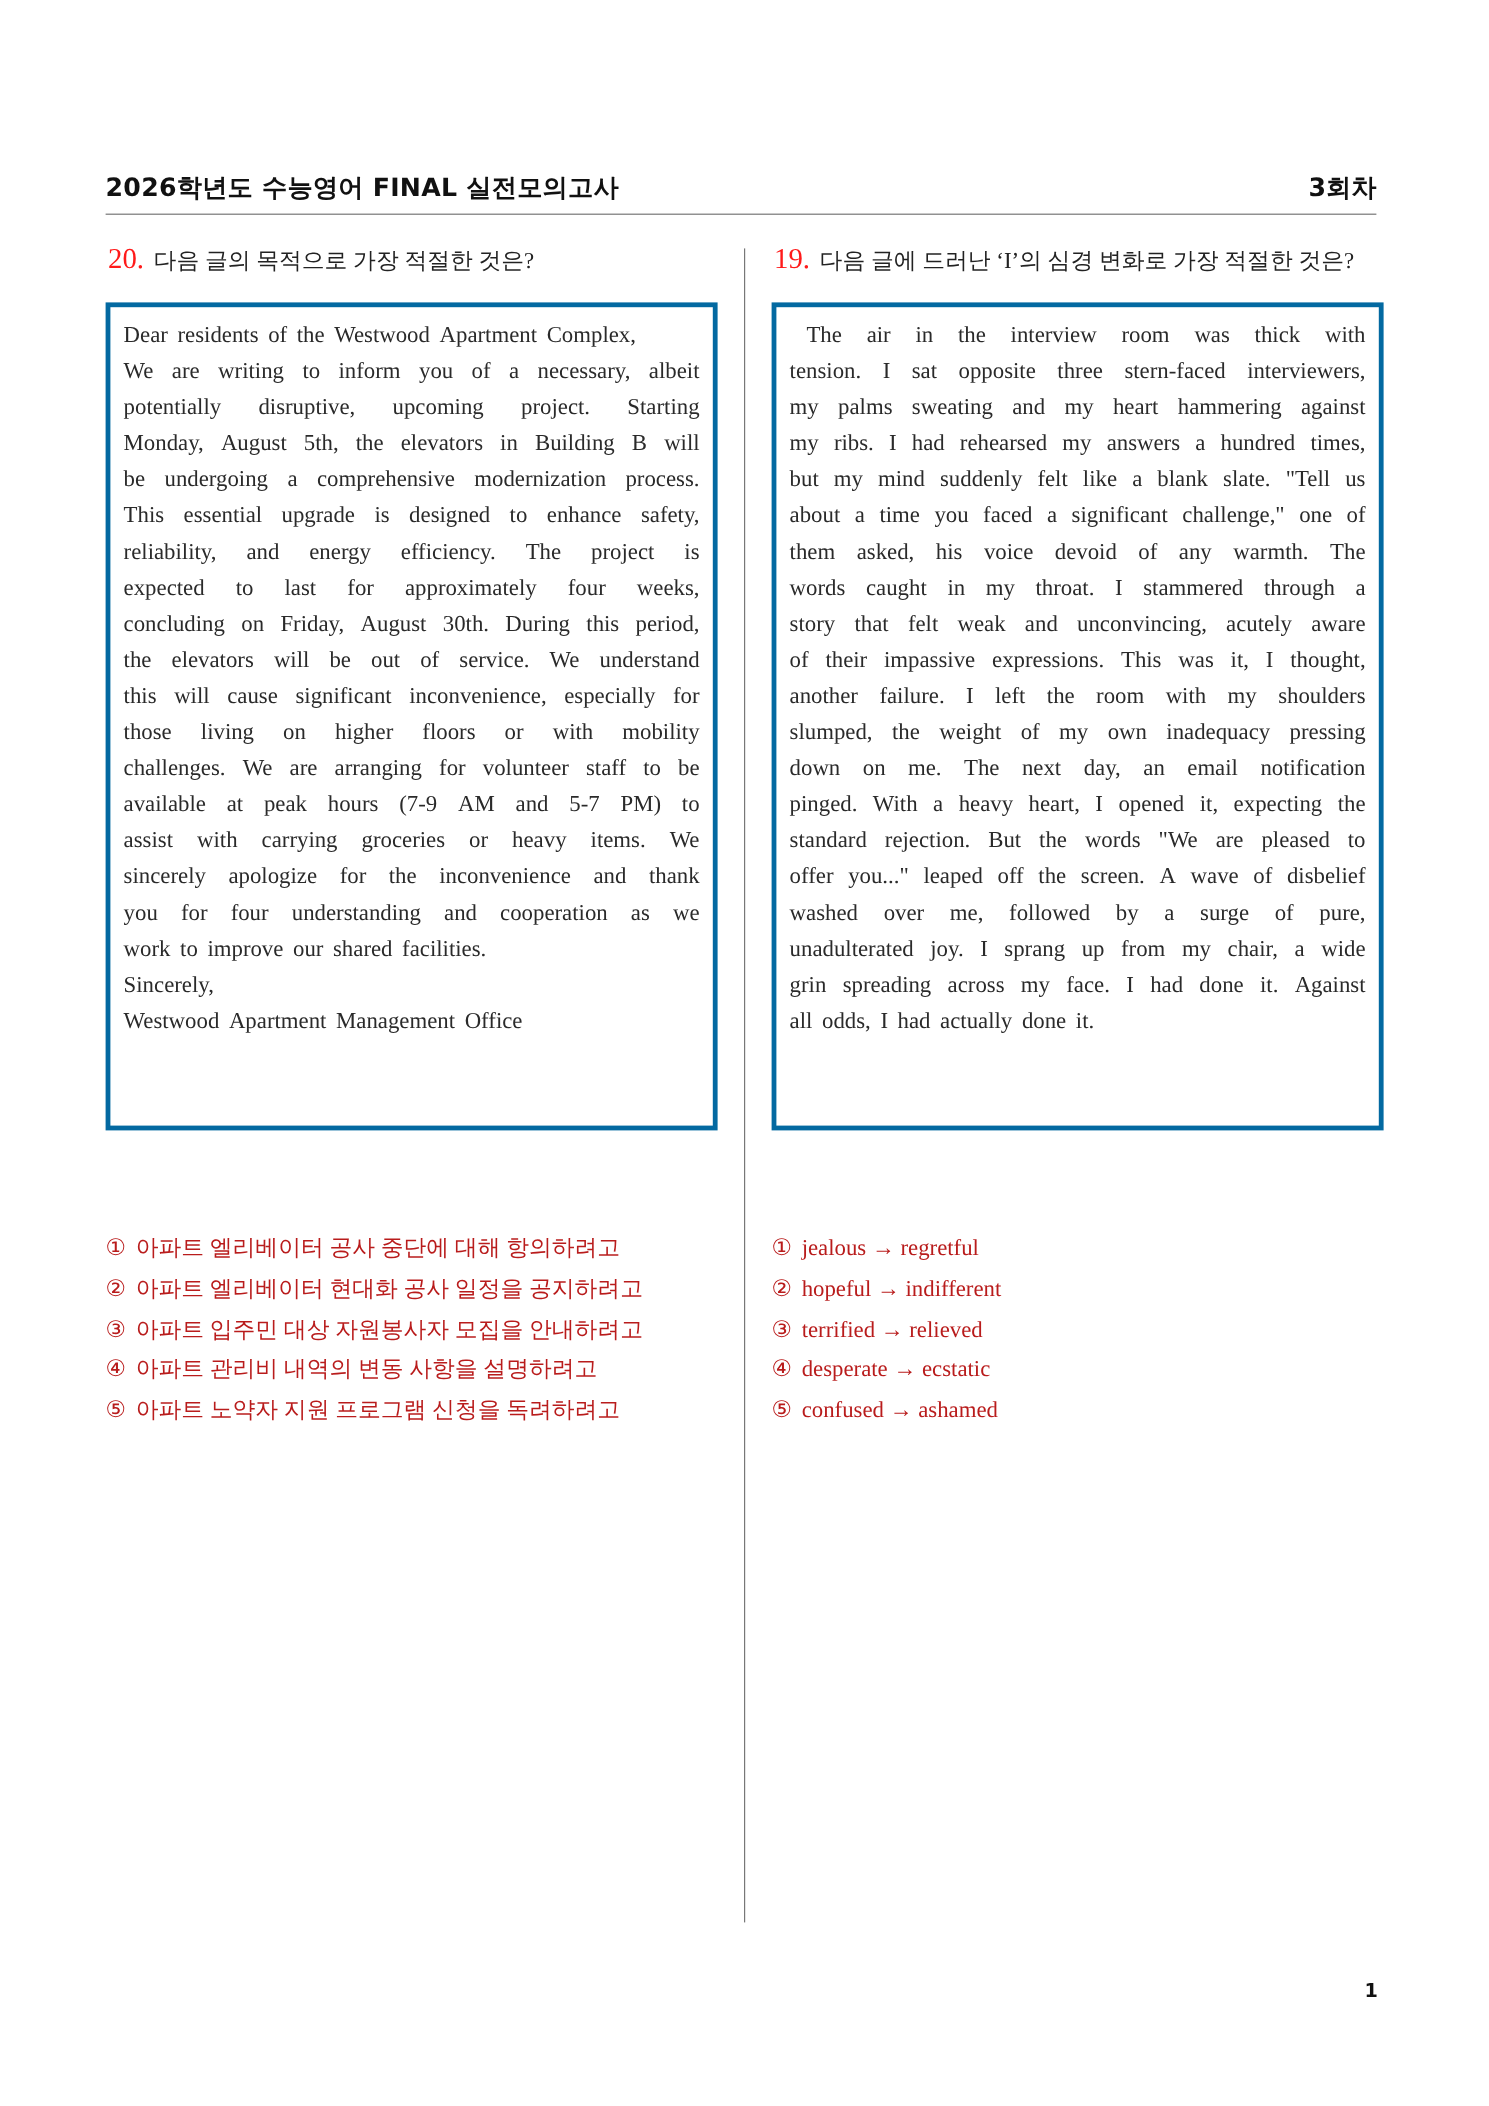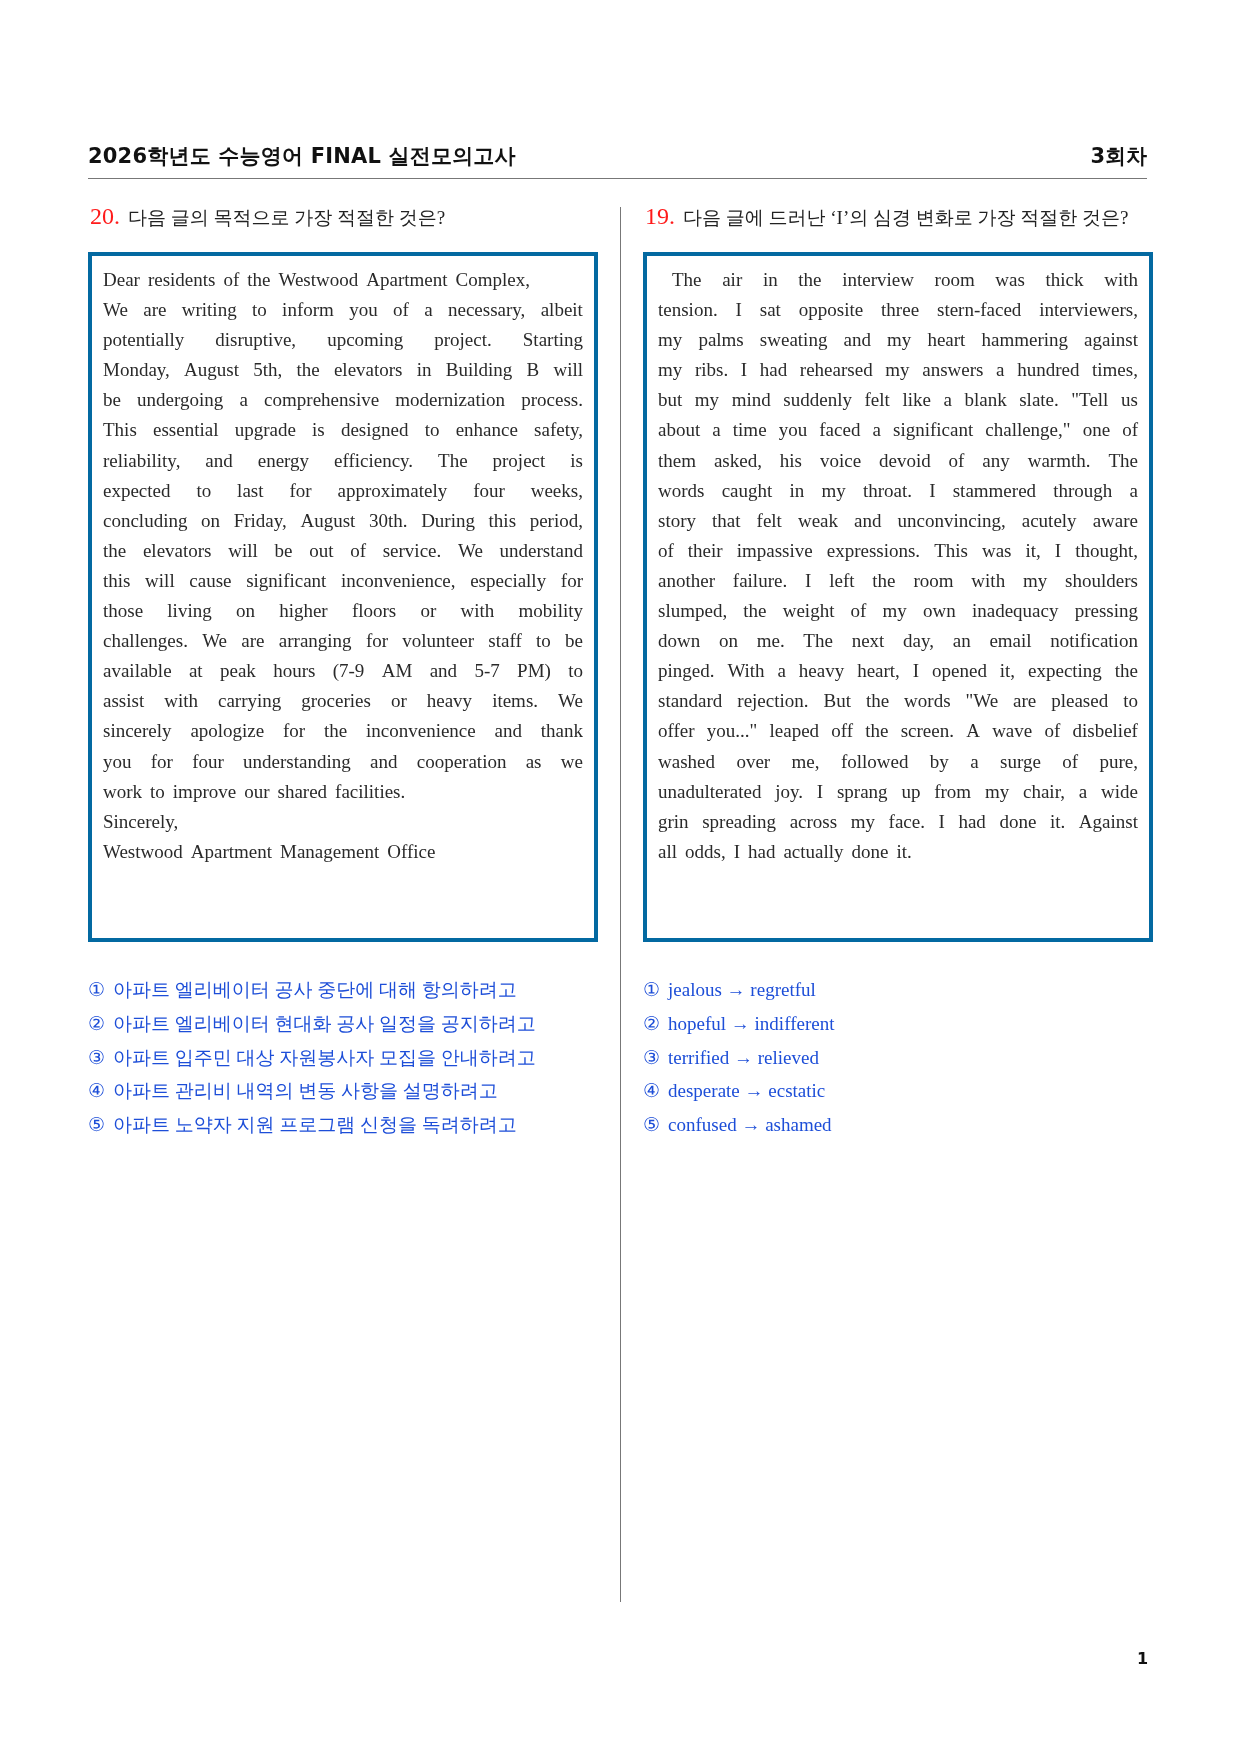--- a/index.html
+++ b/index.html
@@ -17,21 +17,21 @@
   .question .qnum { color: #ff1a1a; font-size: 24px; margin-right: 8px; }
   .q18 { left: 90px; }
   .q19 { left: 645px; }
 
   .passage-box { position: absolute; top: 252px; width: 480px; border: 4px solid #0369a1; padding: 9px 11px 9px 11px; font-size: 19px; line-height: 33.8px; color: #2a2a2a; }
   .box18 { left: 88px; height: 664px; }
   .box19 { left: 643px; height: 664px; }
   .jl { display: flex; justify-content: space-between; }
   .jl.left { justify-content: flex-start; gap: 8px; }
 
-  .choices { position: absolute; top: 973px; font-size: 19px; line-height: 33.8px; color: #1d4ed8; }
+  .choices { position: absolute; top: 1024px; font-size: 19px; line-height: 33.8px; color: #b91c1c; }
   .choices18 { left: 88px; }
   .choices19 { left: 643px; }
   .choice { display: block; white-space: nowrap; }
   .choice .cnum { margin-right: 8px; }
 
   .page-number { position: absolute; left: 1137px; top: 1649px; font-size: 16px; font-weight: bold; color: #111; }
 </style>
 </head>
 <body>
 

